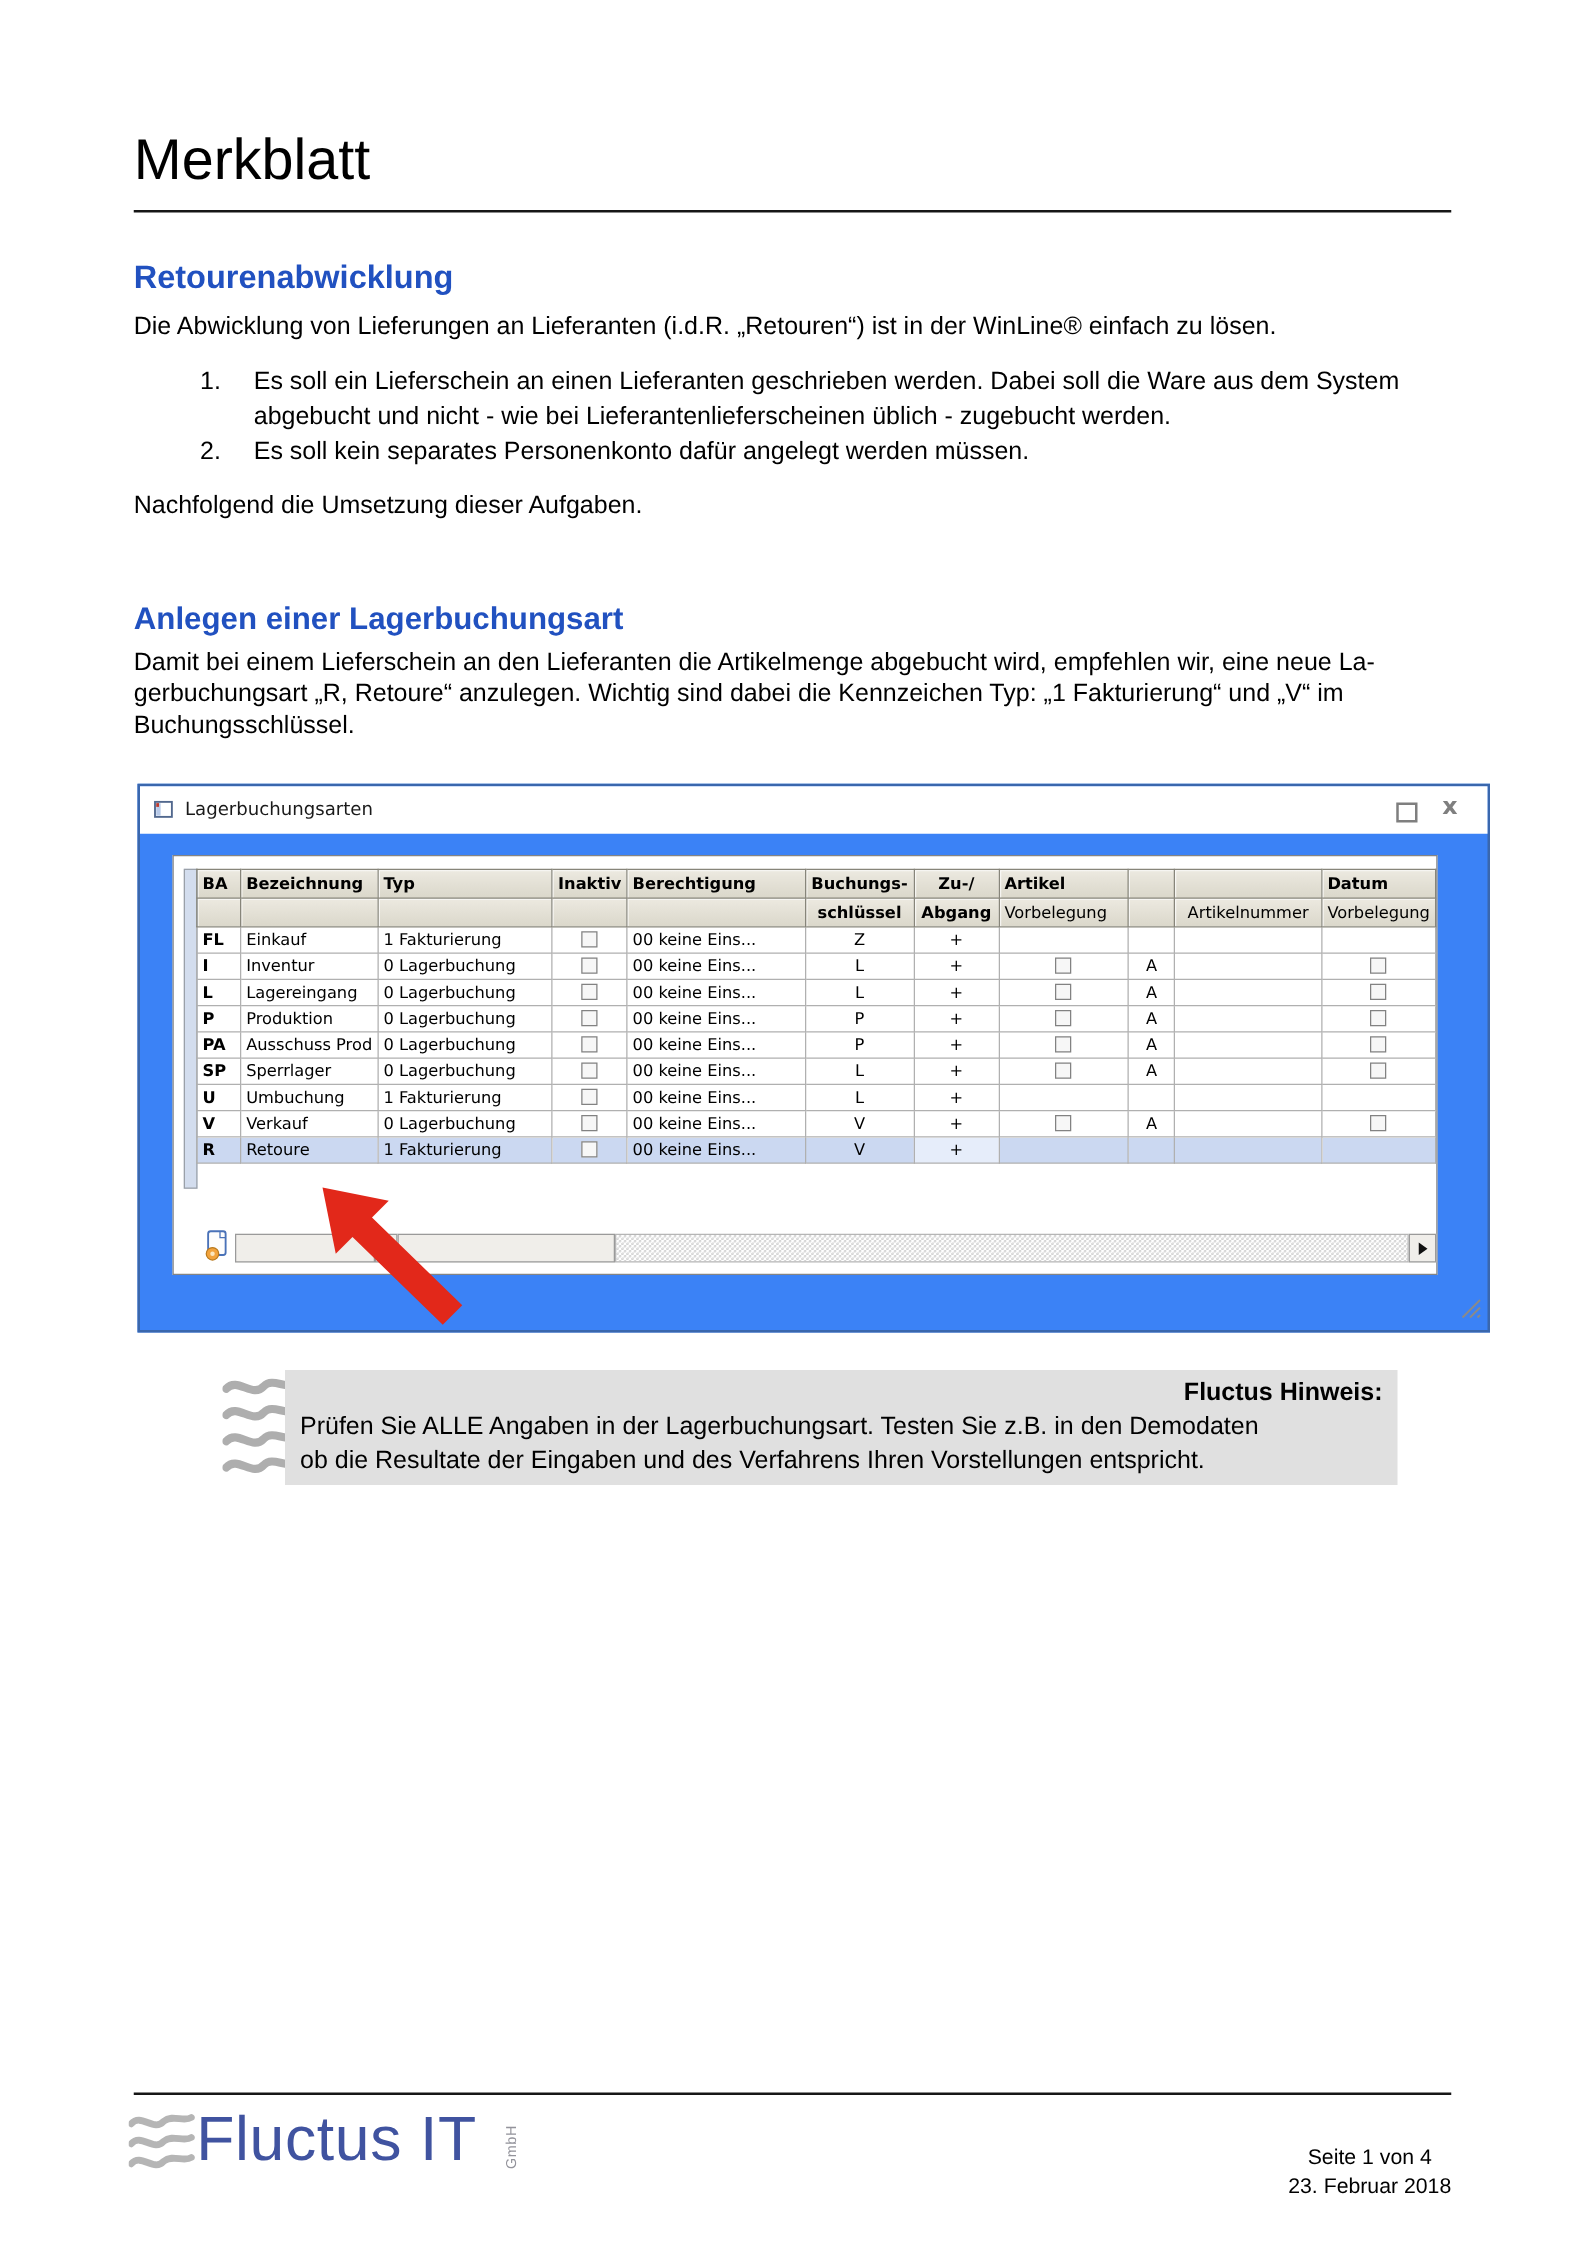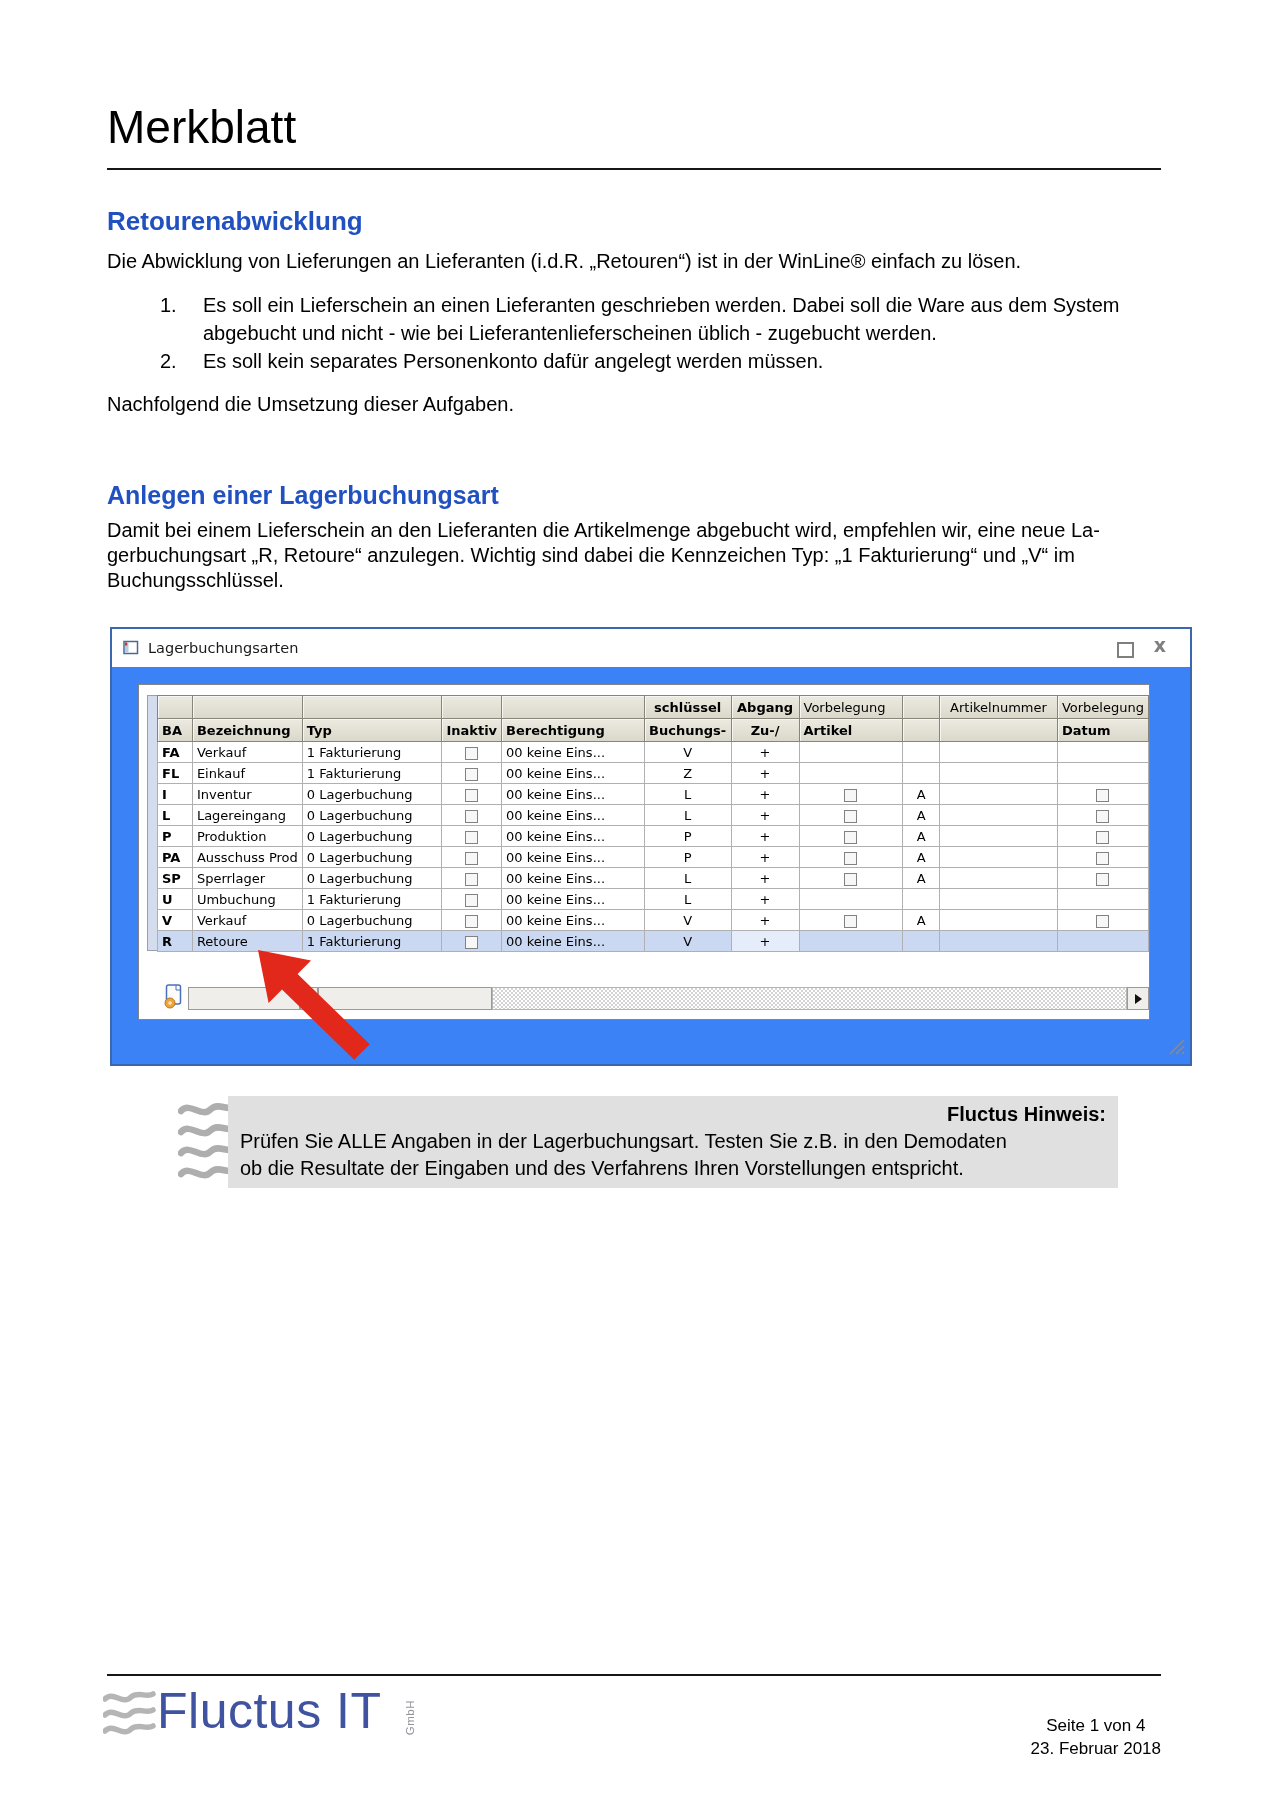--- a/index.html
+++ b/index.html
@@ -136,60 +136,47 @@
               <col style="width:143px">
               <col style="width:87px">
               <col style="width:68px">
               <col style="width:104px">
               <col style="width:37px">
               <col style="width:118px">
               <col style="width:86px">
             </colgroup>
             <thead>
               <tr>
-                <th class=""></th>
-                <th class=""></th>
-                <th class=""></th>
-                <th class=""></th>
-                <th class=""></th>
-                <th class="c ">schlüssel</th>
-                <th class="c ">Abgang</th>
-                <th class="reg">Vorbelegung</th>
-                <th class=""></th>
-                <th class="c reg">Artikelnummer</th>
-                <th class="reg">Vorbelegung</th>
-              </tr>
-              <tr>
                 <th class="">BA</th>
                 <th class="">Bezeichnung</th>
                 <th class="">Typ</th>
                 <th class="">Inaktiv</th>
                 <th class="">Berechtigung</th>
                 <th class="c">Buchungs-</th>
                 <th class="c">Zu-/</th>
                 <th class="">Artikel</th>
                 <th class=""></th>
                 <th class="c"></th>
                 <th class="">Datum</th>
               </tr>
+              <tr>
+                <th class=""></th>
+                <th class=""></th>
+                <th class=""></th>
+                <th class=""></th>
+                <th class=""></th>
+                <th class="c ">schlüssel</th>
+                <th class="c ">Abgang</th>
+                <th class="reg">Vorbelegung</th>
+                <th class=""></th>
+                <th class="c reg">Artikelnummer</th>
+                <th class="reg">Vorbelegung</th>
+              </tr>
             </thead>
             <tbody>
-              <tr class="">
-                <td class="ba">FA</td>
-                <td class="">Verkauf</td>
-                <td class="">1 Fakturierung</td>
-                <td class="c"><span class="cb"></span></td>
-                <td class="">00 keine Eins...</td>
-                <td class="c">V</td>
-                <td class="c">+</td>
-                <td class="c"></td>
-                <td class="c"></td>
-                <td class=""></td>
-                <td class="c"></td>
-              </tr>
               <tr class="">
                 <td class="ba">FL</td>
                 <td class="">Einkauf</td>
                 <td class="">1 Fakturierung</td>
                 <td class="c"><span class="cb"></span></td>
                 <td class="">00 keine Eins...</td>
                 <td class="c">Z</td>
                 <td class="c">+</td>
                 <td class="c"></td>
                 <td class="c"></td>

